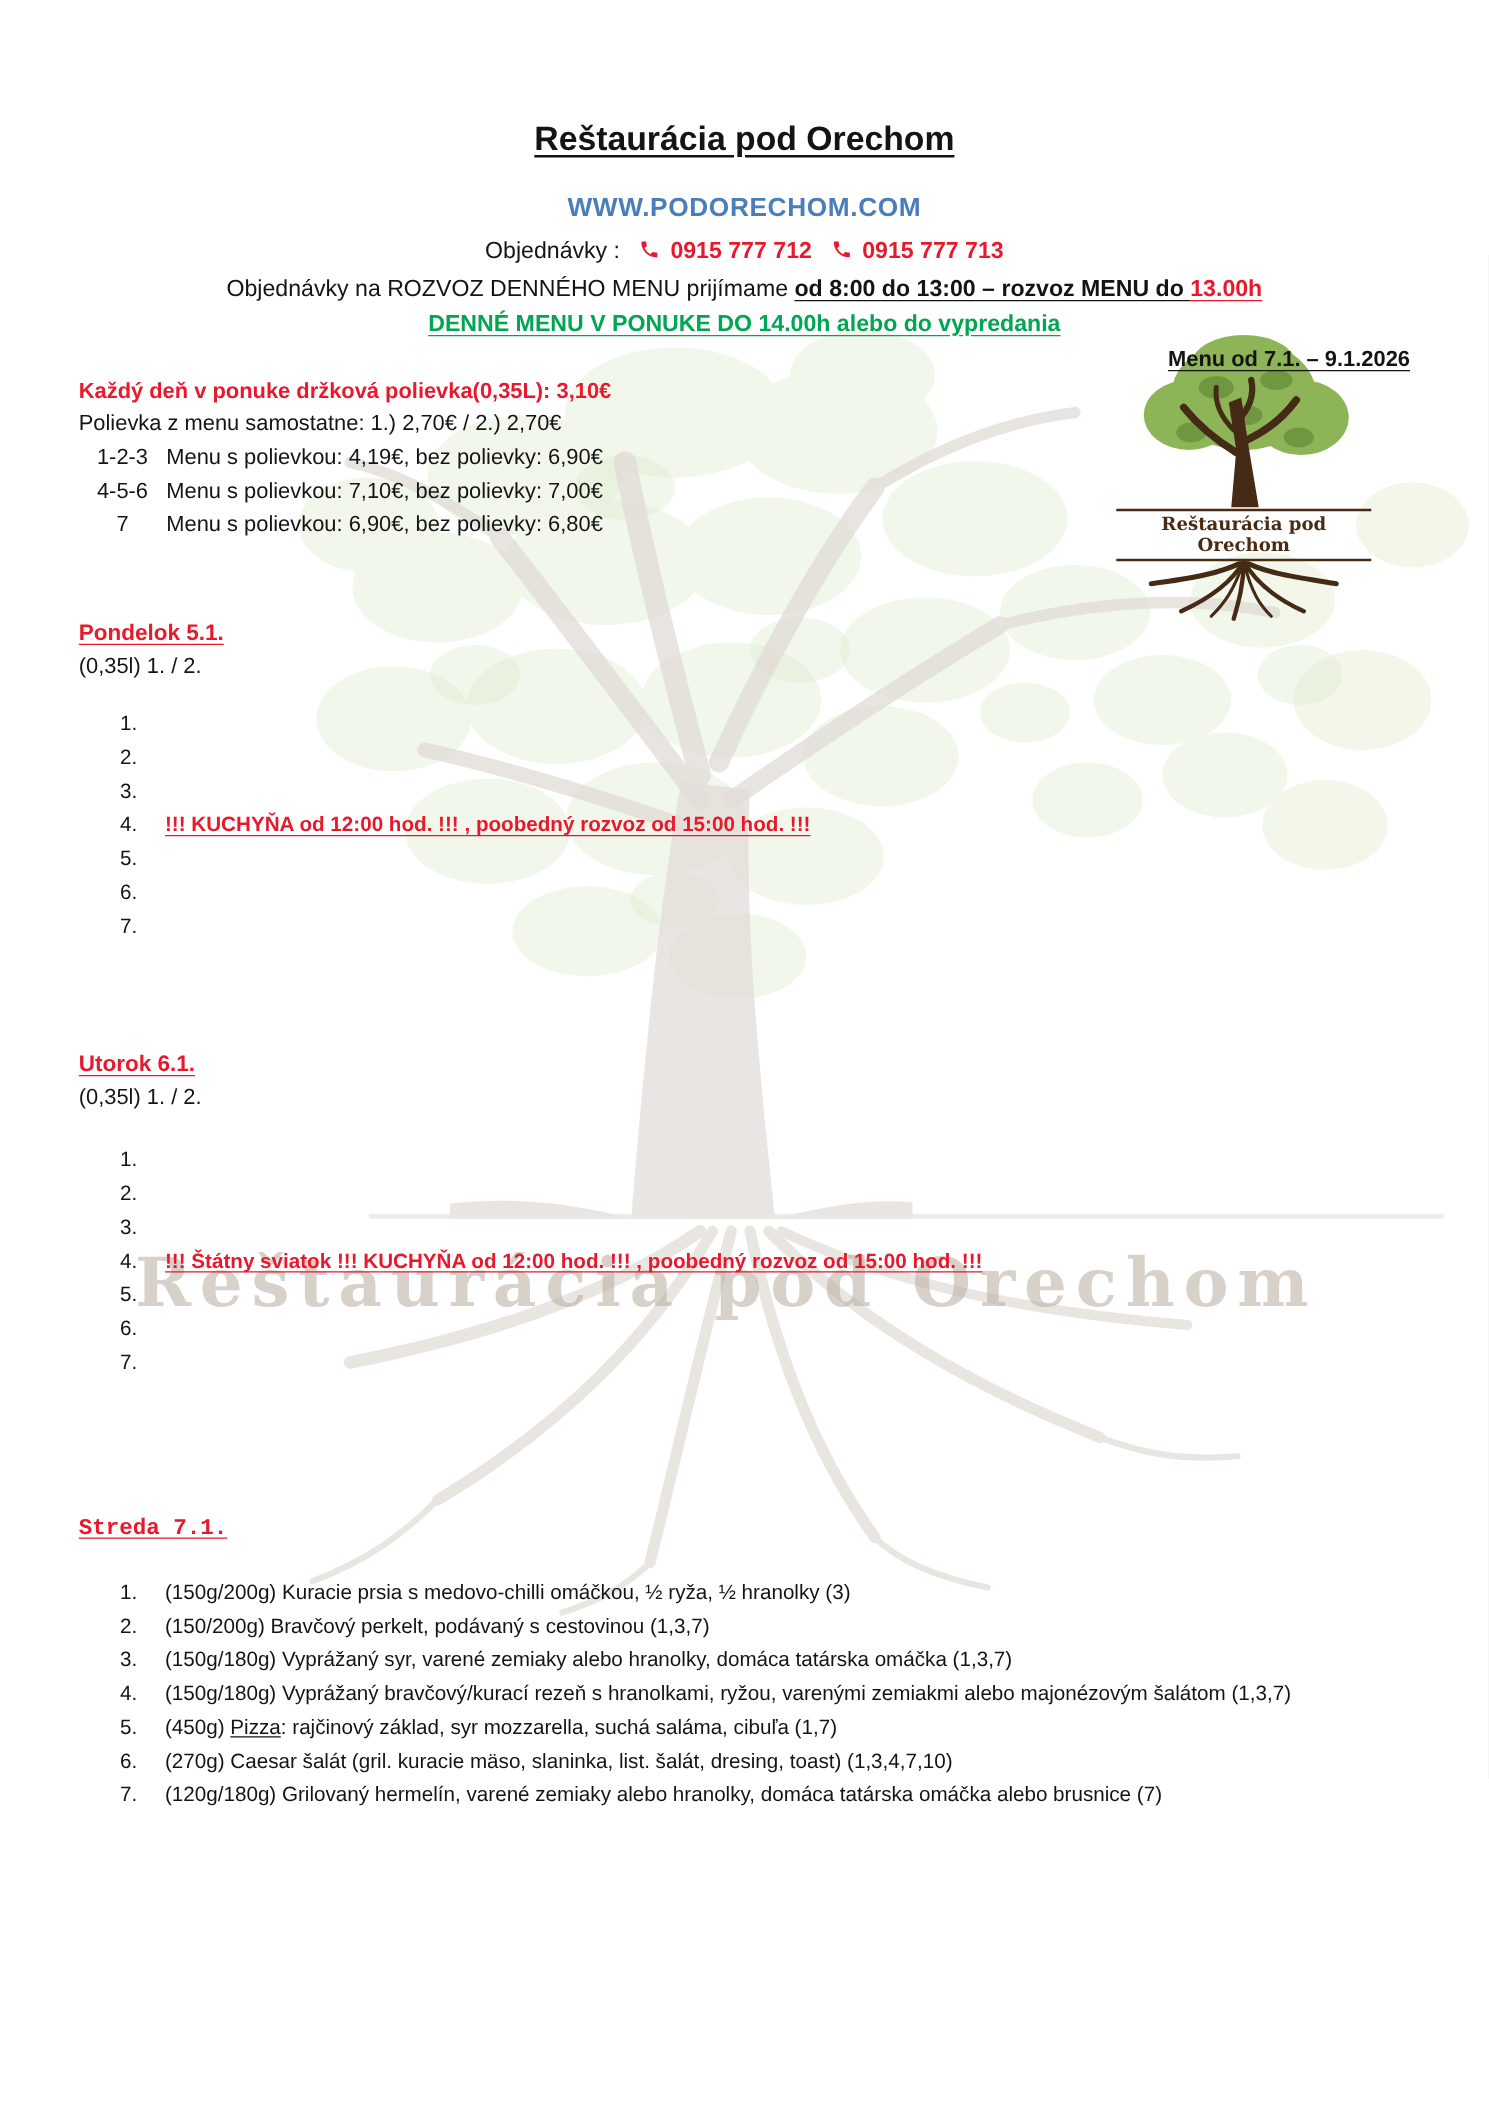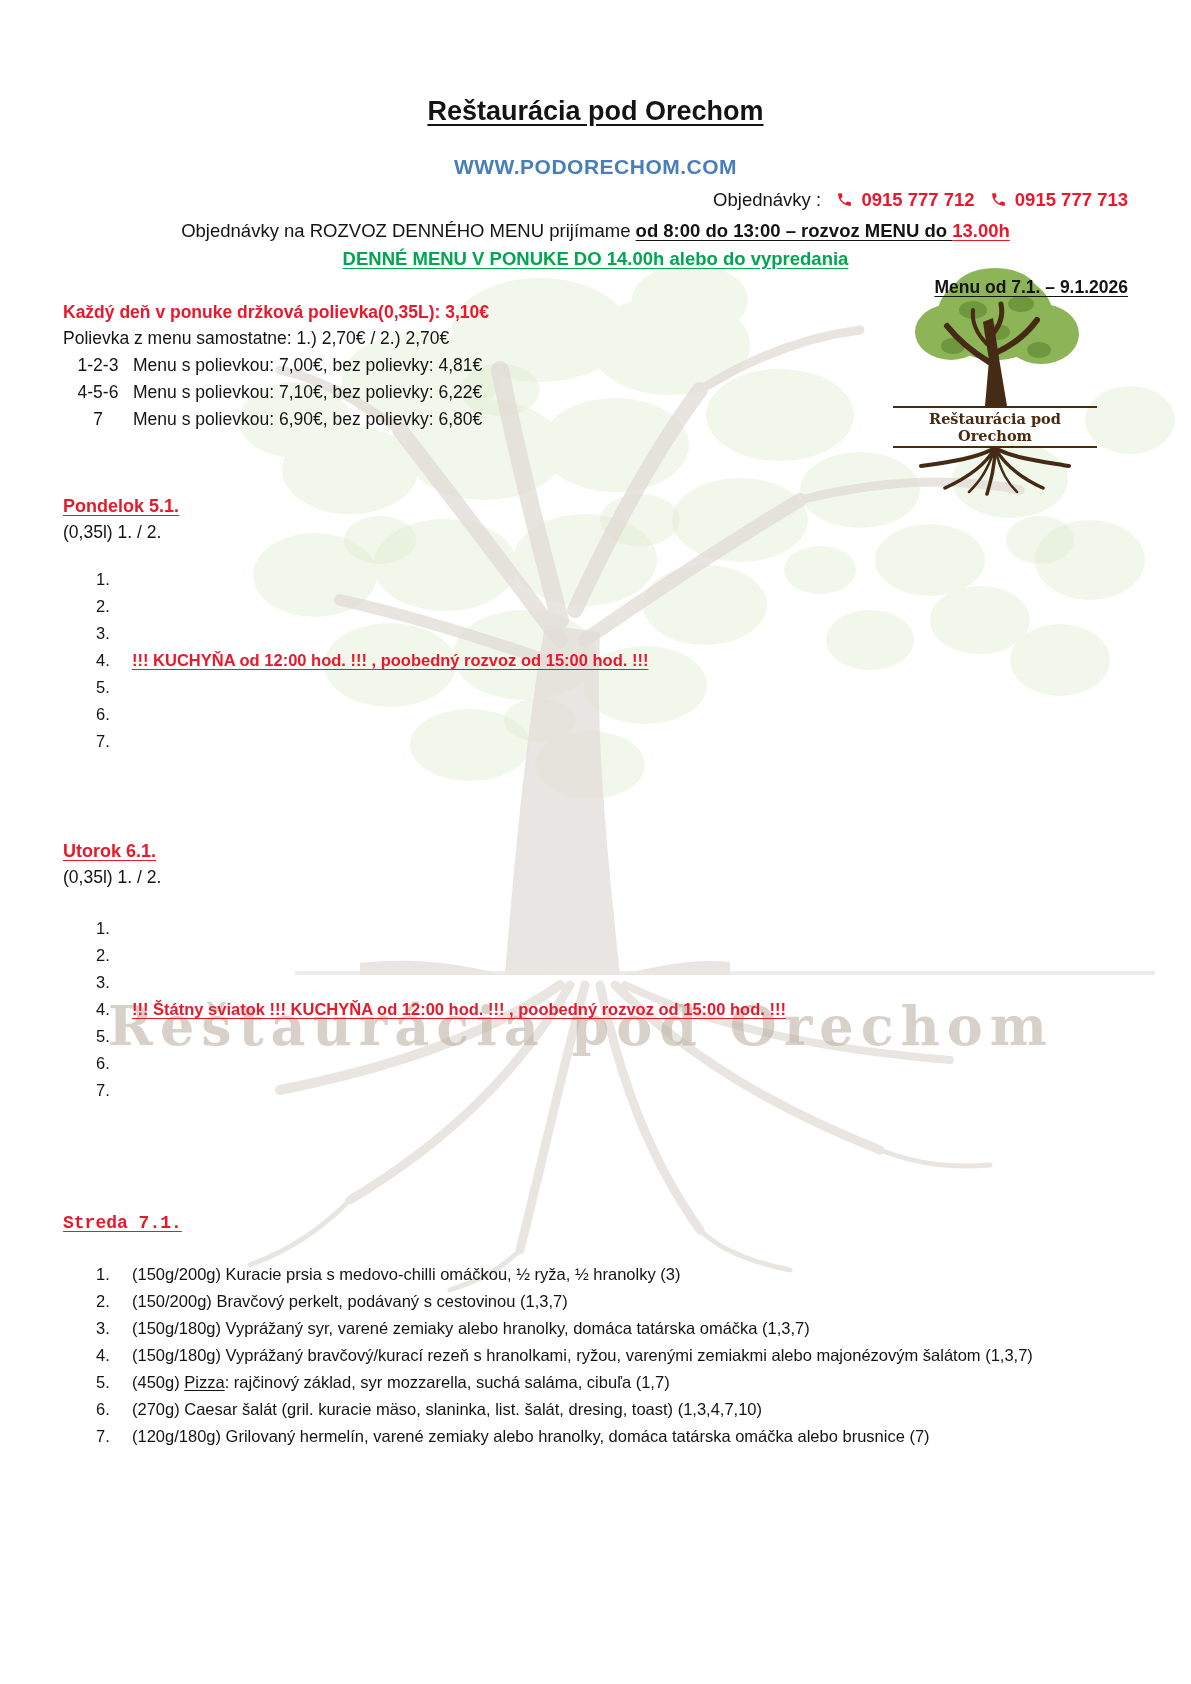--- a/index.html
+++ b/index.html
@@ -15,21 +15,21 @@
     font-size:54px;letter-spacing:7px;color:rgba(184,172,158,0.55);white-space:nowrap;
   }
   
   .content{position:relative;z-index:2;padding:0 63px;}
   .center{text-align:center;}
   .title{
     padding-top:96px;font-size:27px;font-weight:bold;text-decoration:underline;
     text-underline-offset:4px;
   }
   .www{margin-top:28px;font-size:21px;font-weight:bold;color:#4a7ebb;letter-spacing:.5px;}
-  .orders{margin-top:10px;font-size:18.5px;text-align:right;}
+  .orders{margin-top:10px;font-size:18.5px;}
   .phone{font-weight:bold;color:#e8192c;white-space:nowrap;}
   .phone-icon{display:inline-block;vertical-align:-2px;margin:0 3px 0 10px;}
   .delivery{margin-top:7px;font-size:18.5px;}
   .delivery b{text-decoration:underline;text-underline-offset:3px;}
   .delivery .red{color:#e8192c;font-weight:bold;text-decoration:underline;text-underline-offset:3px;}
   .availability{
     margin-top:6px;font-size:18.5px;font-weight:bold;color:#00a651;
     text-decoration:underline;text-underline-offset:3px;
   }
   .menu-period{margin-top:7px;font-size:17.5px;font-weight:bold;text-decoration:underline;text-underline-offset:3px;text-align:right;}
@@ -195,25 +195,25 @@
     </div>
 
     <div class="availability center">DENNÉ MENU V PONUKE DO 14.00h alebo do vypredania</div>
 
     <div class="menu-period">Menu od 7.1. – 9.1.2026</div>
     <div class="daily-soup">Každý deň v ponuke držková polievka(0,35L): 3,10€</div>
     <div class="soup-standalone">Polievka z menu samostatne: 1.) 2,70€ / 2.) 2,70€</div>
 
     <div class="price-row">
       <span class="price-num">1-2-3</span>
-      <span class="price-text">Menu s polievkou: 7,00€, bez polievky: 4,81€</span>
+      <span class="price-text">Menu s polievkou: 4,19€, bez polievky: 6,90€</span>
     </div>
     <div class="price-row">
       <span class="price-num">4-5-6</span>
-      <span class="price-text">Menu s polievkou: 7,10€, bez polievky: 6,22€</span>
+      <span class="price-text">Menu s polievkou: 7,10€, bez polievky: 7,00€</span>
     </div>
     <div class="price-row">
       <span class="price-num">7</span>
       <span class="price-text">Menu s polievkou: 6,90€, bez polievky: 6,80€</span>
     </div>
 
     <div class="day-heading h-pondelok">Pondelok 5.1.</div>
     <div class="soups-line">(0,35l) 1. / 2.</div>
     <div class="items">
       <div class="item-row">

